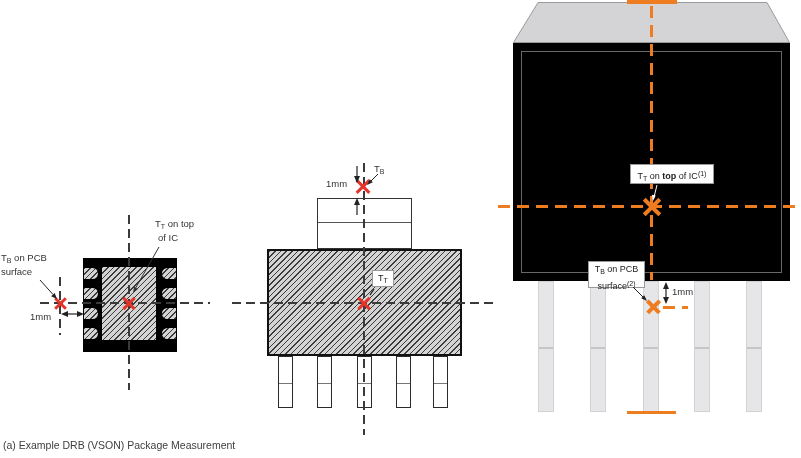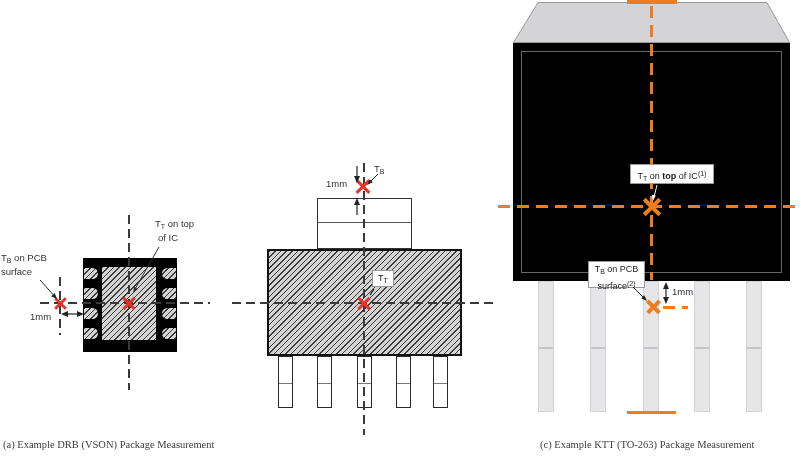--- a/index.html
+++ b/index.html
@@ -22,21 +22,21 @@
   .odash-v { position:absolute; width:3px;
              background:repeating-linear-gradient(180deg,var(--orange) 0 12px,transparent 12px 19px); z-index:3; }
   .xmark { position:absolute; width:0; height:0; z-index:6; }
   .xmark::before,.xmark::after { content:""; position:absolute;
       width:var(--len); height:var(--th); background:var(--c);
       left:calc(var(--len) / -2); top:calc(var(--th) / -2); }
   .xmark::before { transform:rotate(45deg); }
   .xmark::after  { transform:rotate(-45deg); }
   .labelbox { position:absolute; background:#fff; border:1px solid #999;
               font-size:9px; text-align:center; z-index:7; color:#222; white-space:nowrap; }
-  .caption { position:absolute; top:439px; font-size:10.5px; color:#404040; white-space:nowrap;font-family:Liberation Serif, serif; }
+  .caption { position:absolute; top:439px; font-size:10.5px; color:#404040; white-space:nowrap; }
   .pinA { position:absolute; width:14px; height:11px; z-index:2; }
   .pinB { position:absolute; width:15px; height:52px; top:356px; background:#fff;
           border:1px solid #2a2a2a; z-index:1; }
   .pinB i { position:absolute; left:0; right:0; top:26px; border-top:1px solid #777; display:block; }
   .pinC { position:absolute; width:16px; height:131px; top:281px; background:#e6e6e8;
           border:1px solid #d2d2d4; z-index:1; }
   .pinC i { position:absolute; left:0; right:0; top:65px; border-top:2px solid #c6c6c8; display:block; }
   svg.ov { position:absolute; z-index:8; overflow:visible; }
 </style>
 </head>
@@ -201,16 +201,15 @@
 
     <svg class="ov" style="left:662px;top:282px" width="8" height="22">
       <line x1="4" y1="5" x2="4" y2="17" stroke="#222" stroke-width="1.2"></line>
       <polygon points="4,0 1,7 7,7" fill="#222"></polygon>
       <polygon points="4,22 1,15 7,15" fill="#222"></polygon>
     </svg>
     <div class="lbl" style="left:672px;top:286px">1mm</div>
 
     <div class="abs" style="left:627px;top:411px;width:49px;height:3px;background:var(--orange);z-index:4"></div>
 
-    <div class="caption" style="left:540px">(c) Example KTT (TO-263) Package Measurement</div>
   </div>
 
 </div>
 
 </body></html>

